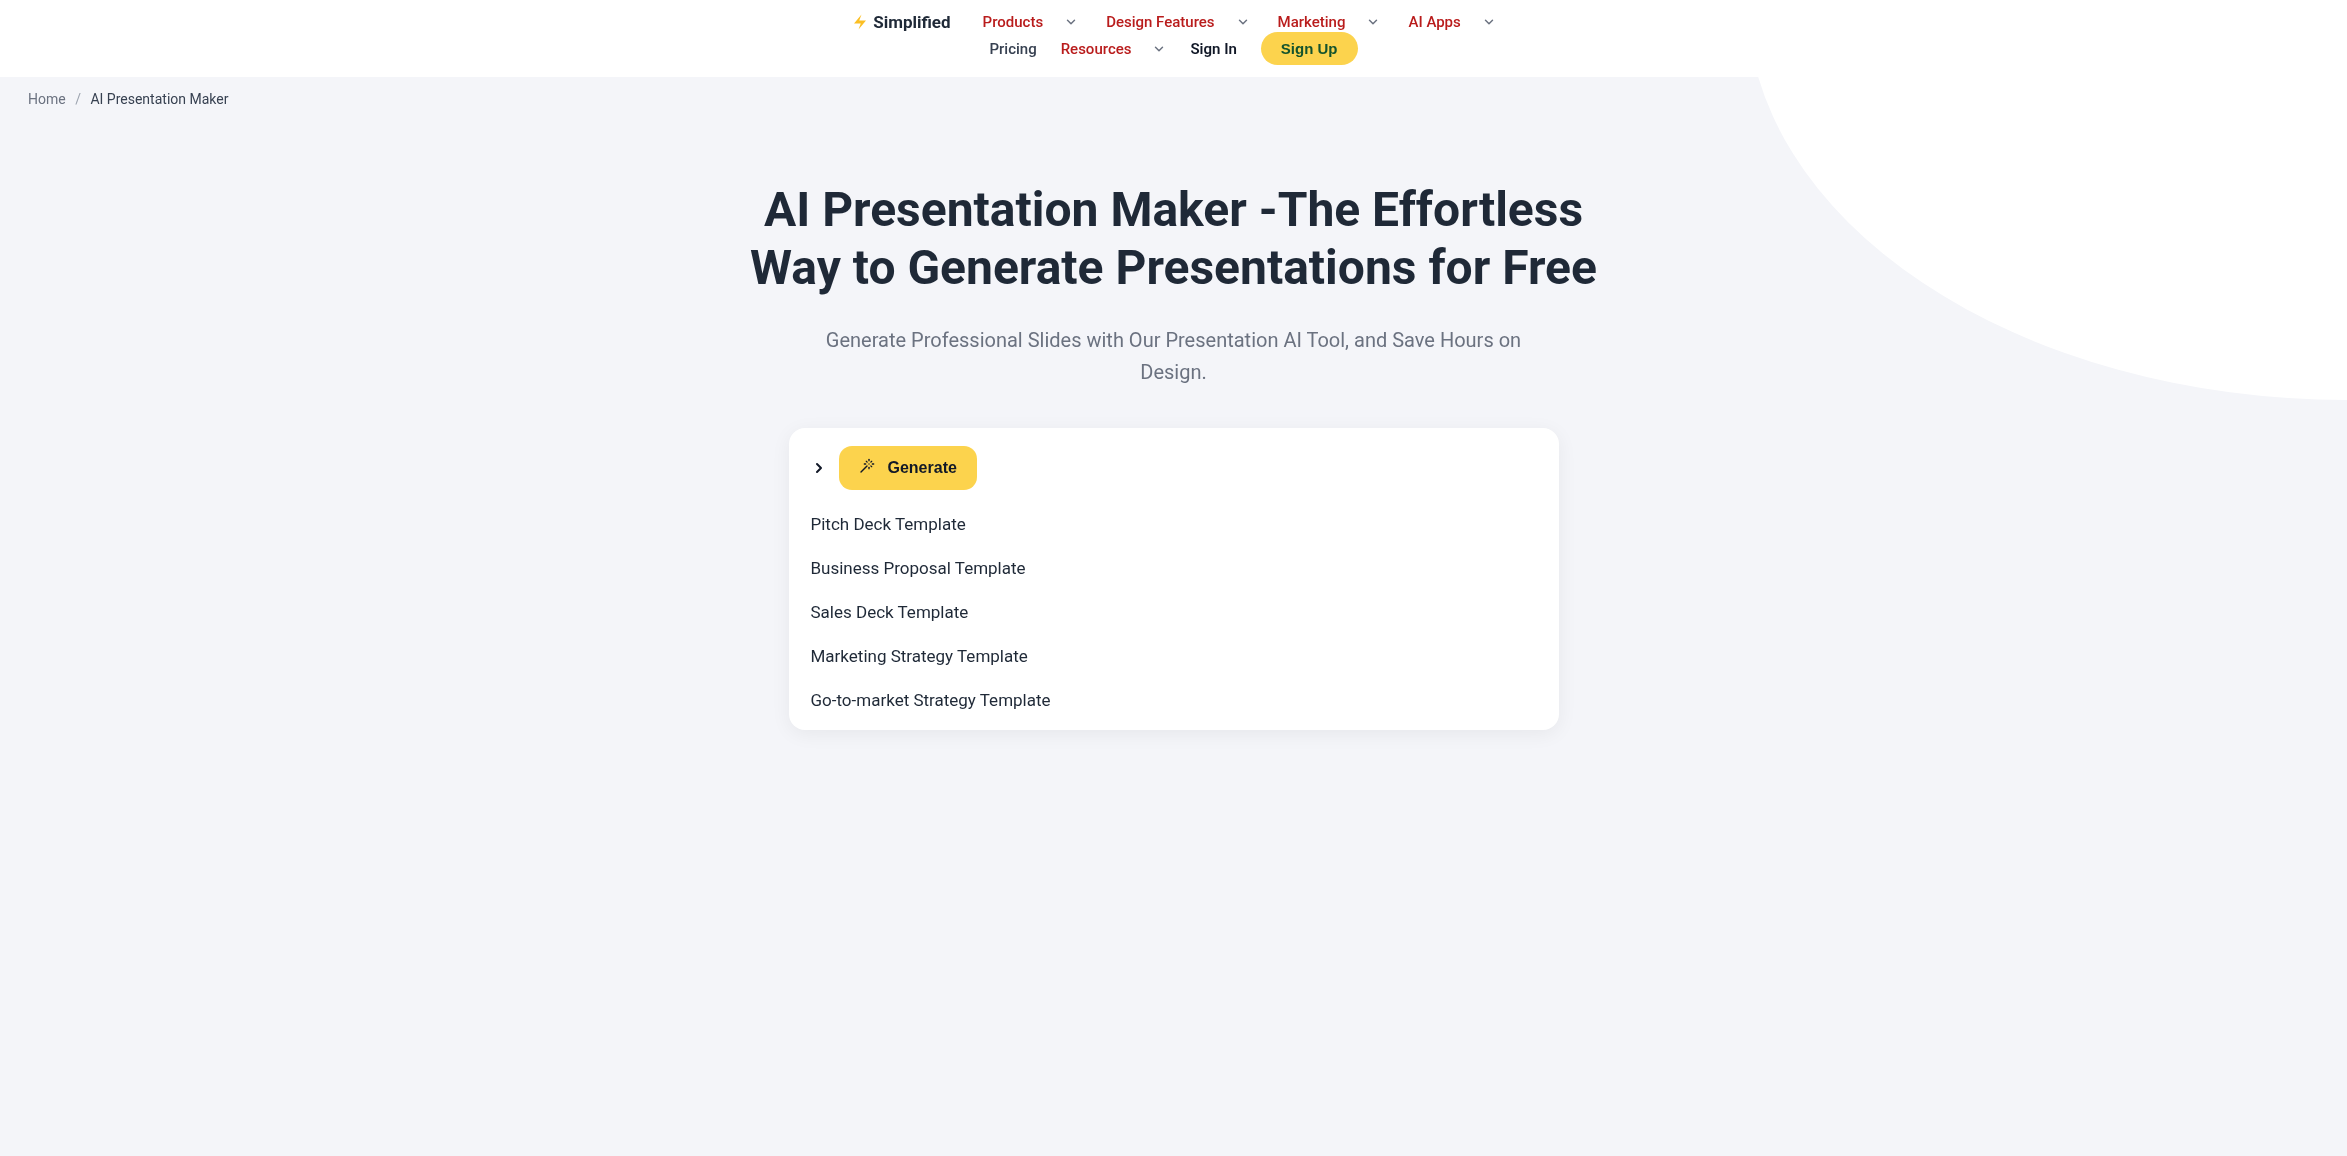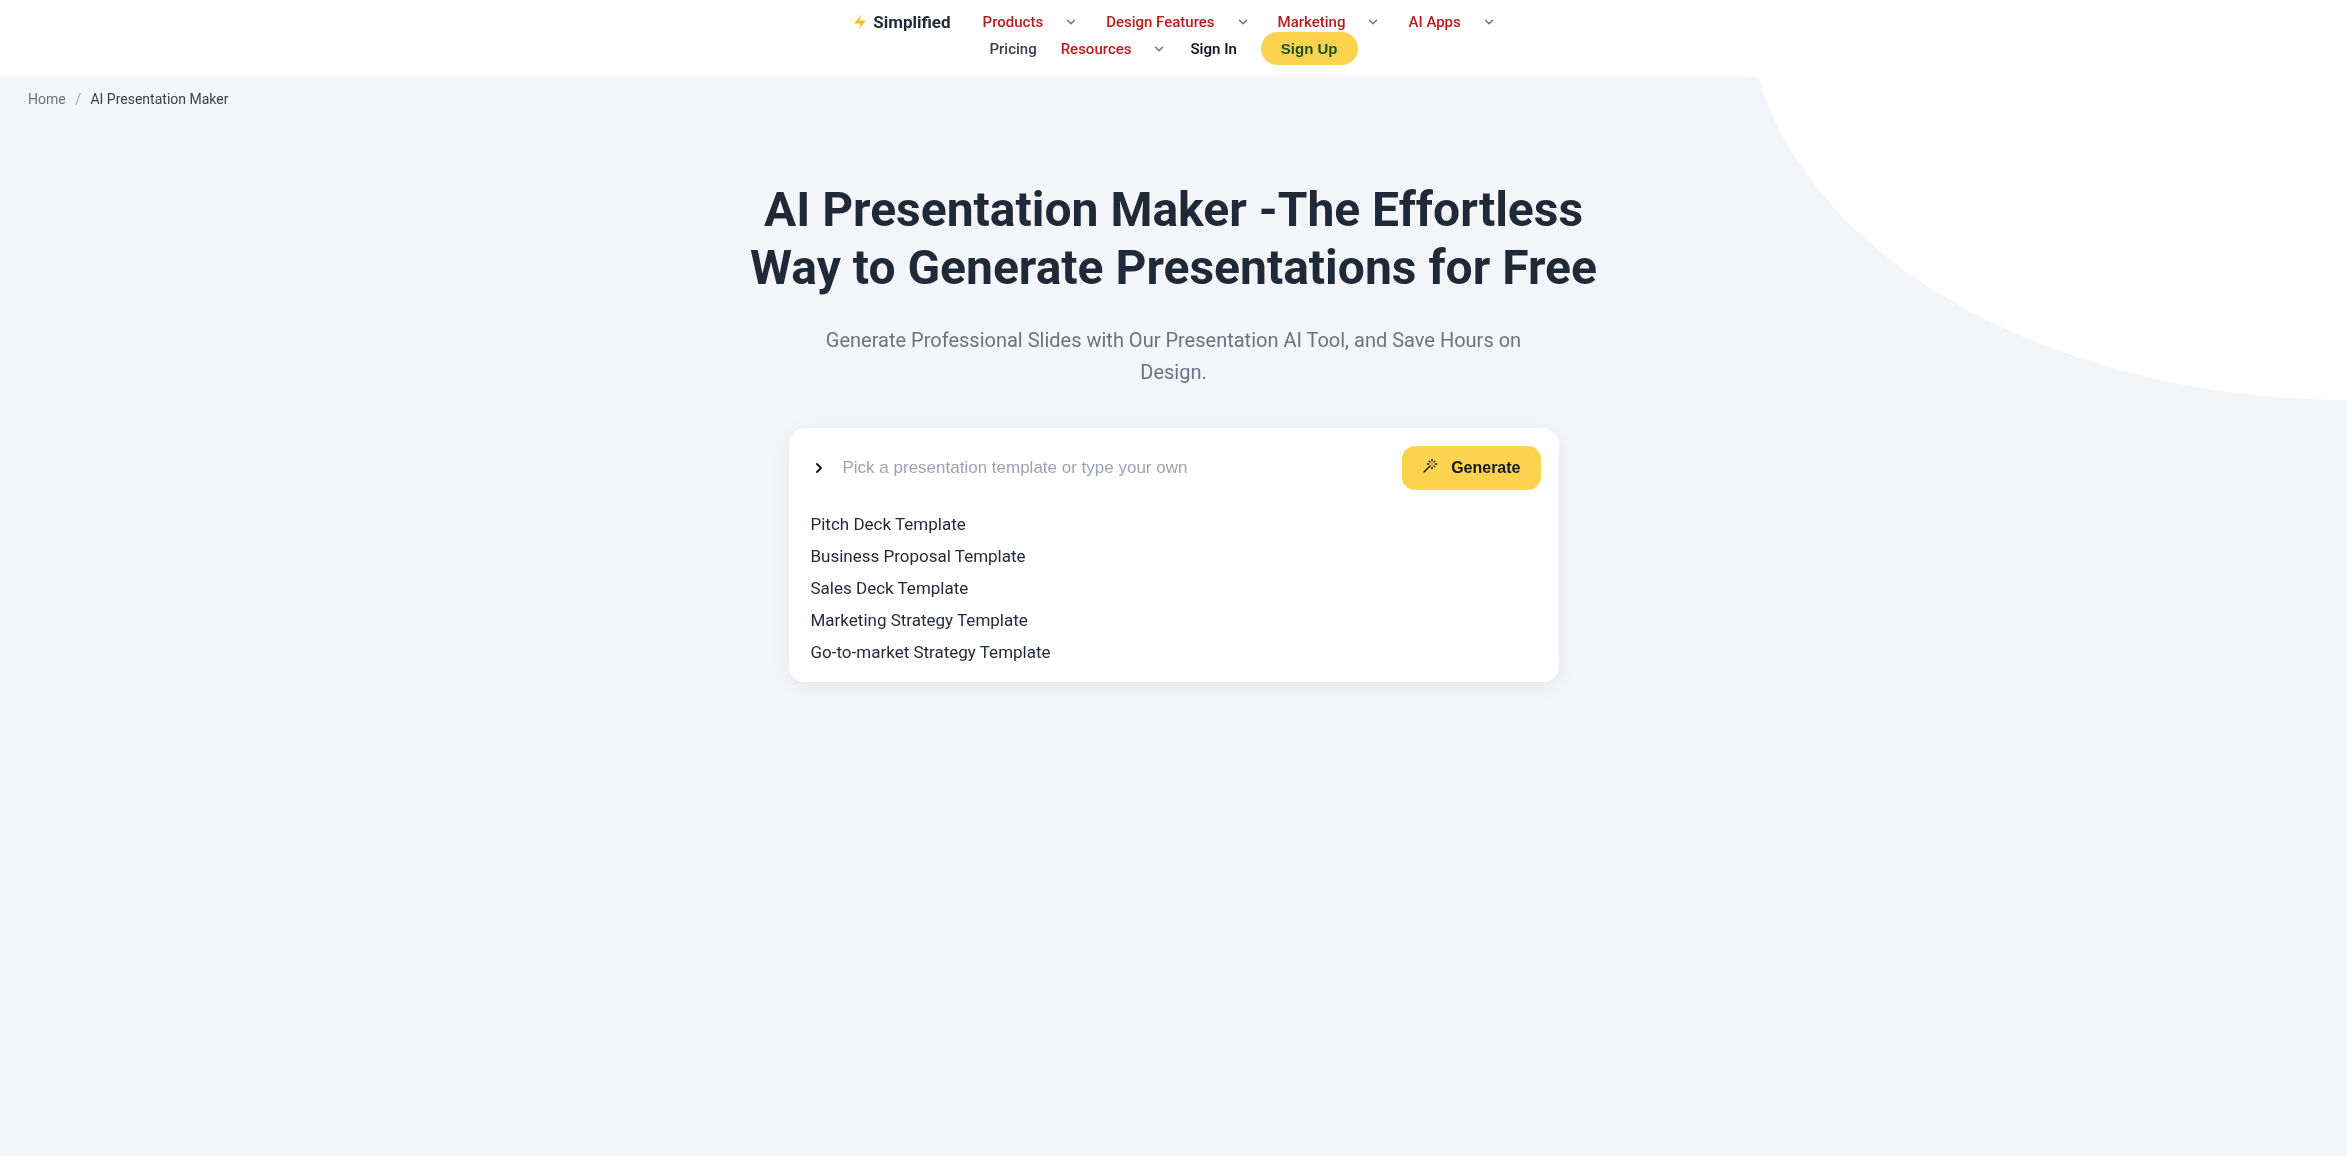--- a/index.html
+++ b/index.html
@@ -176,21 +176,21 @@
       font-weight: 600;
       padding: 12px 20px;
       border-radius: 13px;
       border: none;
       cursor: pointer;
     }
     .template-list {
       margin-top: 24px;
       display: flex;
       flex-direction: column;
-      gap: 12px;
+      gap: 24px;
       padding: 0 4px;
     }
     .template-item {
       font-size: 17px;
       color: #1f2937;
       cursor: pointer;
       text-align: left;
     }
   </style>
 </head>
@@ -269,21 +269,20 @@
   <p class="hero-subtitle">Generate Professional Slides with Our Presentation AI Tool, and Save Hours on Design.</p>
 </section>
 
 <div class="prompt-card">
   <div class="prompt-input-row">
     <span class="prompt-chevron">
       <svg width="16" height="16" viewBox="0 0 24 24" fill="none" stroke="#111827" stroke-width="3" stroke-linecap="round" stroke-linejoin="round">
           <polyline points="9 18 15 12 9 6"></polyline>
         </svg>
     </span>
-    <input class="prompt-input" type="text" placeholder="Pick a presentation template or type your own" style="">
     <button class="generate-btn">
       <span>
         <svg width="16" height="16" viewBox="0 0 24 24" fill="none" stroke="#111827" stroke-width="2" stroke-linecap="round" stroke-linejoin="round">
           <path d="M15 4V2"></path>
             <path d="M15 16v-2"></path>
             <path d="M8 9h2"></path>
             <path d="M20 9h2"></path>
             <path d="M17.8 11.8 19 13"></path>
             <path d="M15 9h0"></path>
             <path d="M17.8 6.2 19 5"></path>

